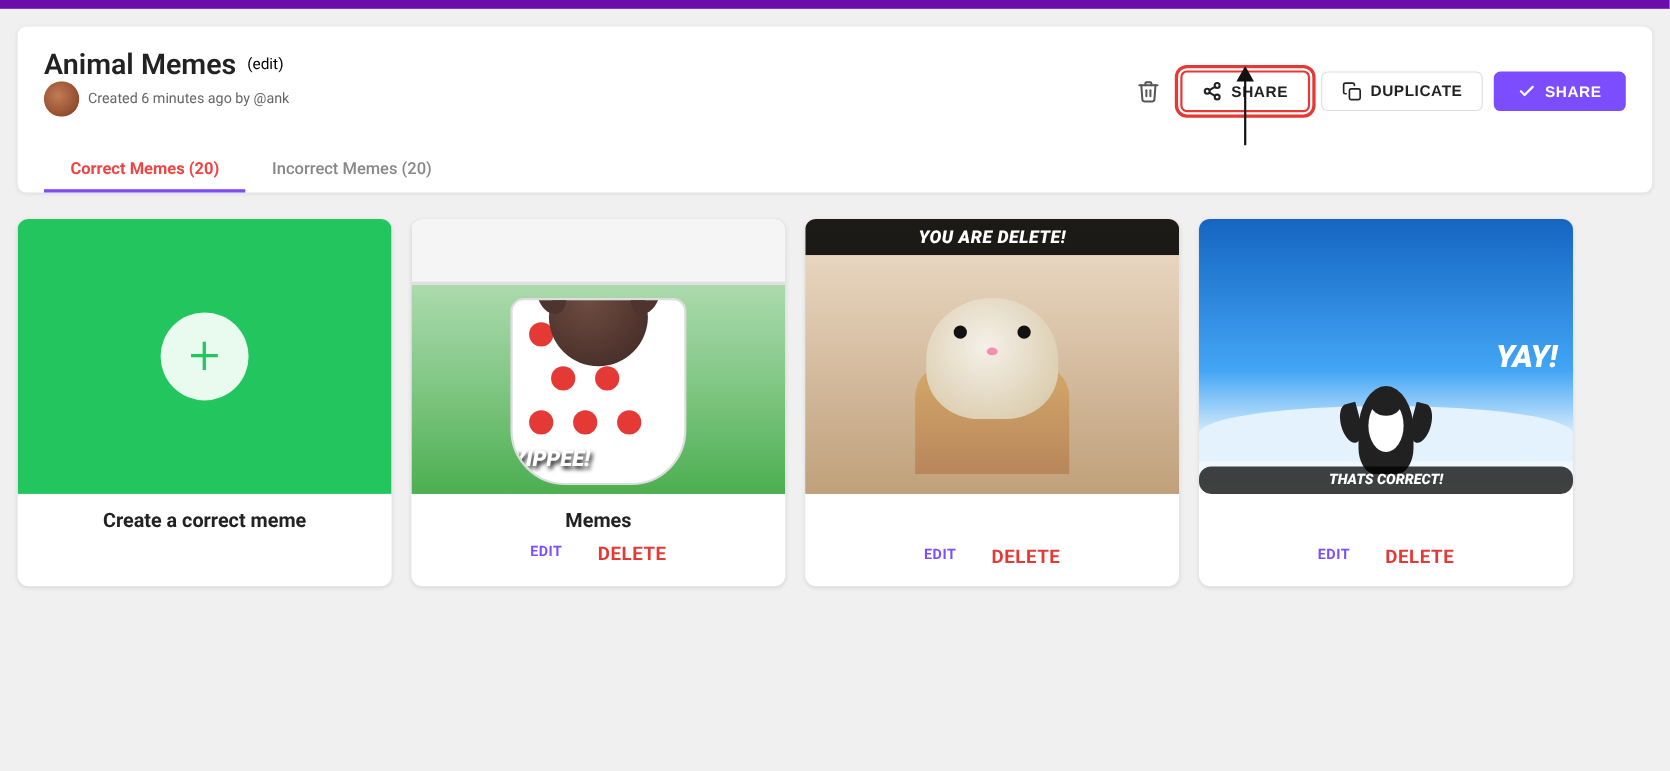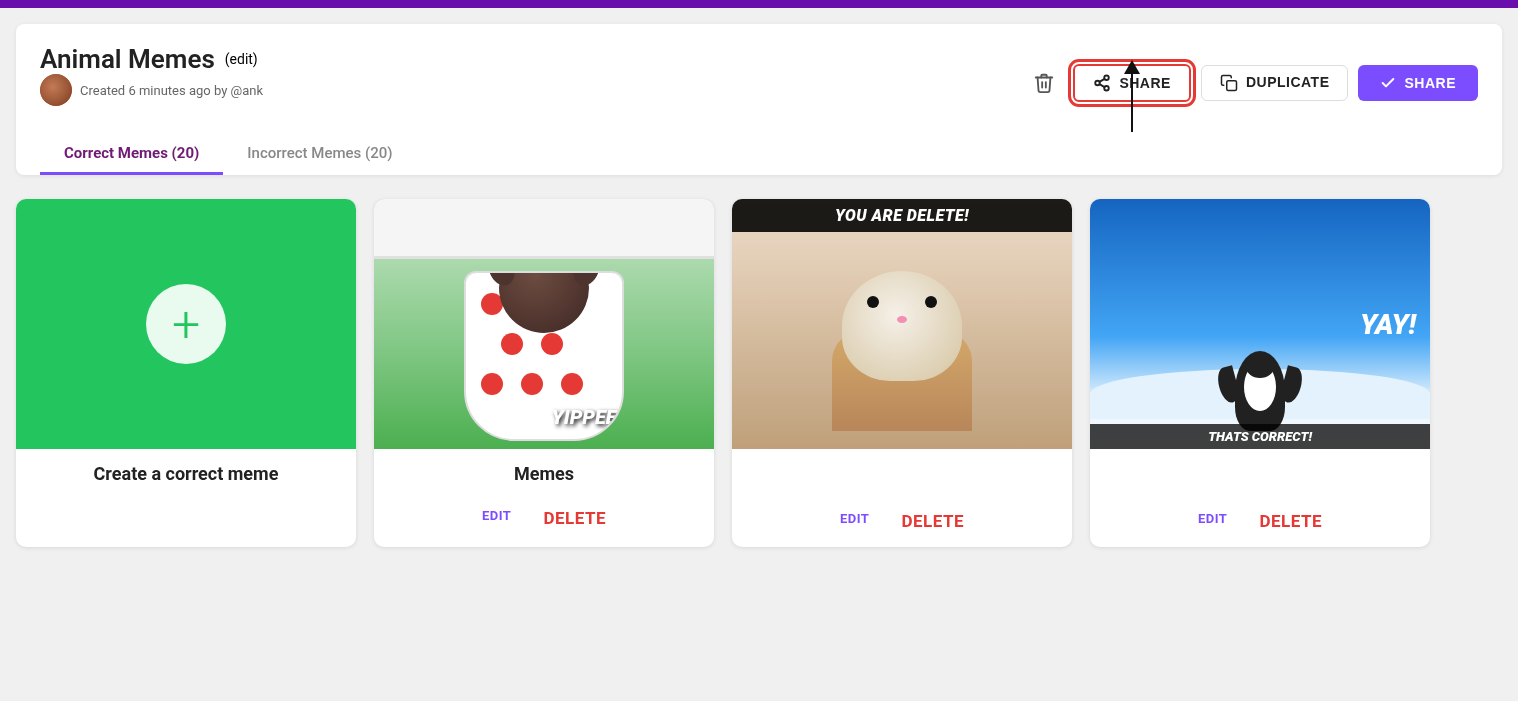--- a/index.html
+++ b/index.html
@@ -162,21 +162,21 @@
     }
     .tab {
       padding: 10px 24px;
       font-size: 15px;
       cursor: pointer;
       border-bottom: 3px solid transparent;
       color: #888;
       font-weight: 500;
     }
     .tab.active {
-      color: #701a75;
+      color: #ef4444;
       border-bottom: 3px solid #7c4dff;
       font-weight: 700;
     }
     .content-area {
       padding: 24px 16px;
       display: flex;
       gap: 18px;
       flex-wrap: wrap;
     }
     .meme-card {
@@ -213,21 +213,21 @@
       font-size: 50px;
       color: #22c55e;
       font-weight: 300;
       line-height: 1;
     }
     .meme-label {
       font-size: 18px;
       font-weight: 700;
       color: #222;
       margin-top: 14px;
-      margin-bottom: 16px;
+      margin-bottom: 2px;
     }
     .meme-actions {
       display: flex;
       gap: 32px;
       margin-top: 8px;
     }
     .meme-edit {
       color: #7c4dff;
       font-size: 13px;
       font-weight: 700;
@@ -348,21 +348,21 @@
           <div class="dot" style="top:100px;left:15px;"></div>
           <div class="dot" style="top:100px;left:55px;"></div>
           <div class="dot" style="top:100px;left:95px;"></div>
 
           <div style="position:absolute;top:-30px;left:50%;transform:translateX(-50%);width:90px;height:90px;background:radial-gradient(circle at 40% 35%,#6d4c41,#3e2723);border-radius:50%;">
 
             <div style="position:absolute;top:8px;left:-10px;width:25px;height:35px;background:#4e342e;border-radius:50%;transform:rotate(-20deg);"></div>
             <div style="position:absolute;top:8px;right:-10px;width:25px;height:35px;background:#4e342e;border-radius:50%;transform:rotate(20deg);"></div>
           </div>
 
-          <div style="position:absolute;bottom:10px;left:0;right:0;text-align:right;color:#fff;font-size:20px;font-weight:900;font-style:italic;text-shadow:2px 2px 4px rgba(0,0,0,0.9);">YIPPEE!</div>
+          <div style="position:absolute;bottom:10px;left:0;right:0;text-align:left;color:#fff;font-size:20px;font-weight:900;font-style:italic;text-shadow:2px 2px 4px rgba(0,0,0,0.9);">YIPPEE!</div>
         </div>
       </div>
     </div>
     <div class="meme-label">Memes</div>
     <div class="meme-actions">
       <span class="meme-edit">EDIT</span>
       <span class="meme-delete">DELETE</span>
     </div>
   </div>
 
@@ -399,21 +399,21 @@
 
       <div style="position:absolute;bottom:18px;left:50%;transform:translateX(-50%);">
         <div style="width:50px;height:80px;background:#212121;border-radius:50% 50% 30% 30%;position:relative;">
           <div style="position:absolute;top:12px;left:9px;width:32px;height:48px;background:#fff;border-radius:50%;"></div>
           <div style="position:absolute;top:16px;left:-16px;width:18px;height:36px;background:#212121;border-radius:50% 0 50% 50%;transform:rotate(-15deg);"></div>
           <div style="position:absolute;top:16px;right:-16px;width:18px;height:36px;background:#212121;border-radius:0 50% 50% 50%;transform:rotate(15deg);"></div>
           <div style="position:absolute;top:5px;left:50%;transform:translateX(-50%);width:28px;height:22px;background:#212121;border-radius:50%;border-top:none;"></div>
         </div>
       </div>
 
-      <div style="position:absolute;bottom:0;left:0;right:0;background:rgba(0,0,0,0.75);color:#fff;font-size:13px;font-weight:900;font-style:italic;text-align:center;padding:5px;">THATS CORRECT!</div>
+      <div style="position:absolute;bottom:0;left:0;right:0;background:rgba(0,0,0,0.75);color:#fff;font-size:13px;font-weight:900;font-style:italic;text-align:center;padding:5px;border-radius:11px;">THATS CORRECT!</div>
     </div>
     <div class="meme-label" style="min-height:24px;"></div>
     <div class="meme-actions">
       <span class="meme-edit">EDIT</span>
       <span class="meme-delete">DELETE</span>
     </div>
   </div>
 
 </div>
 

